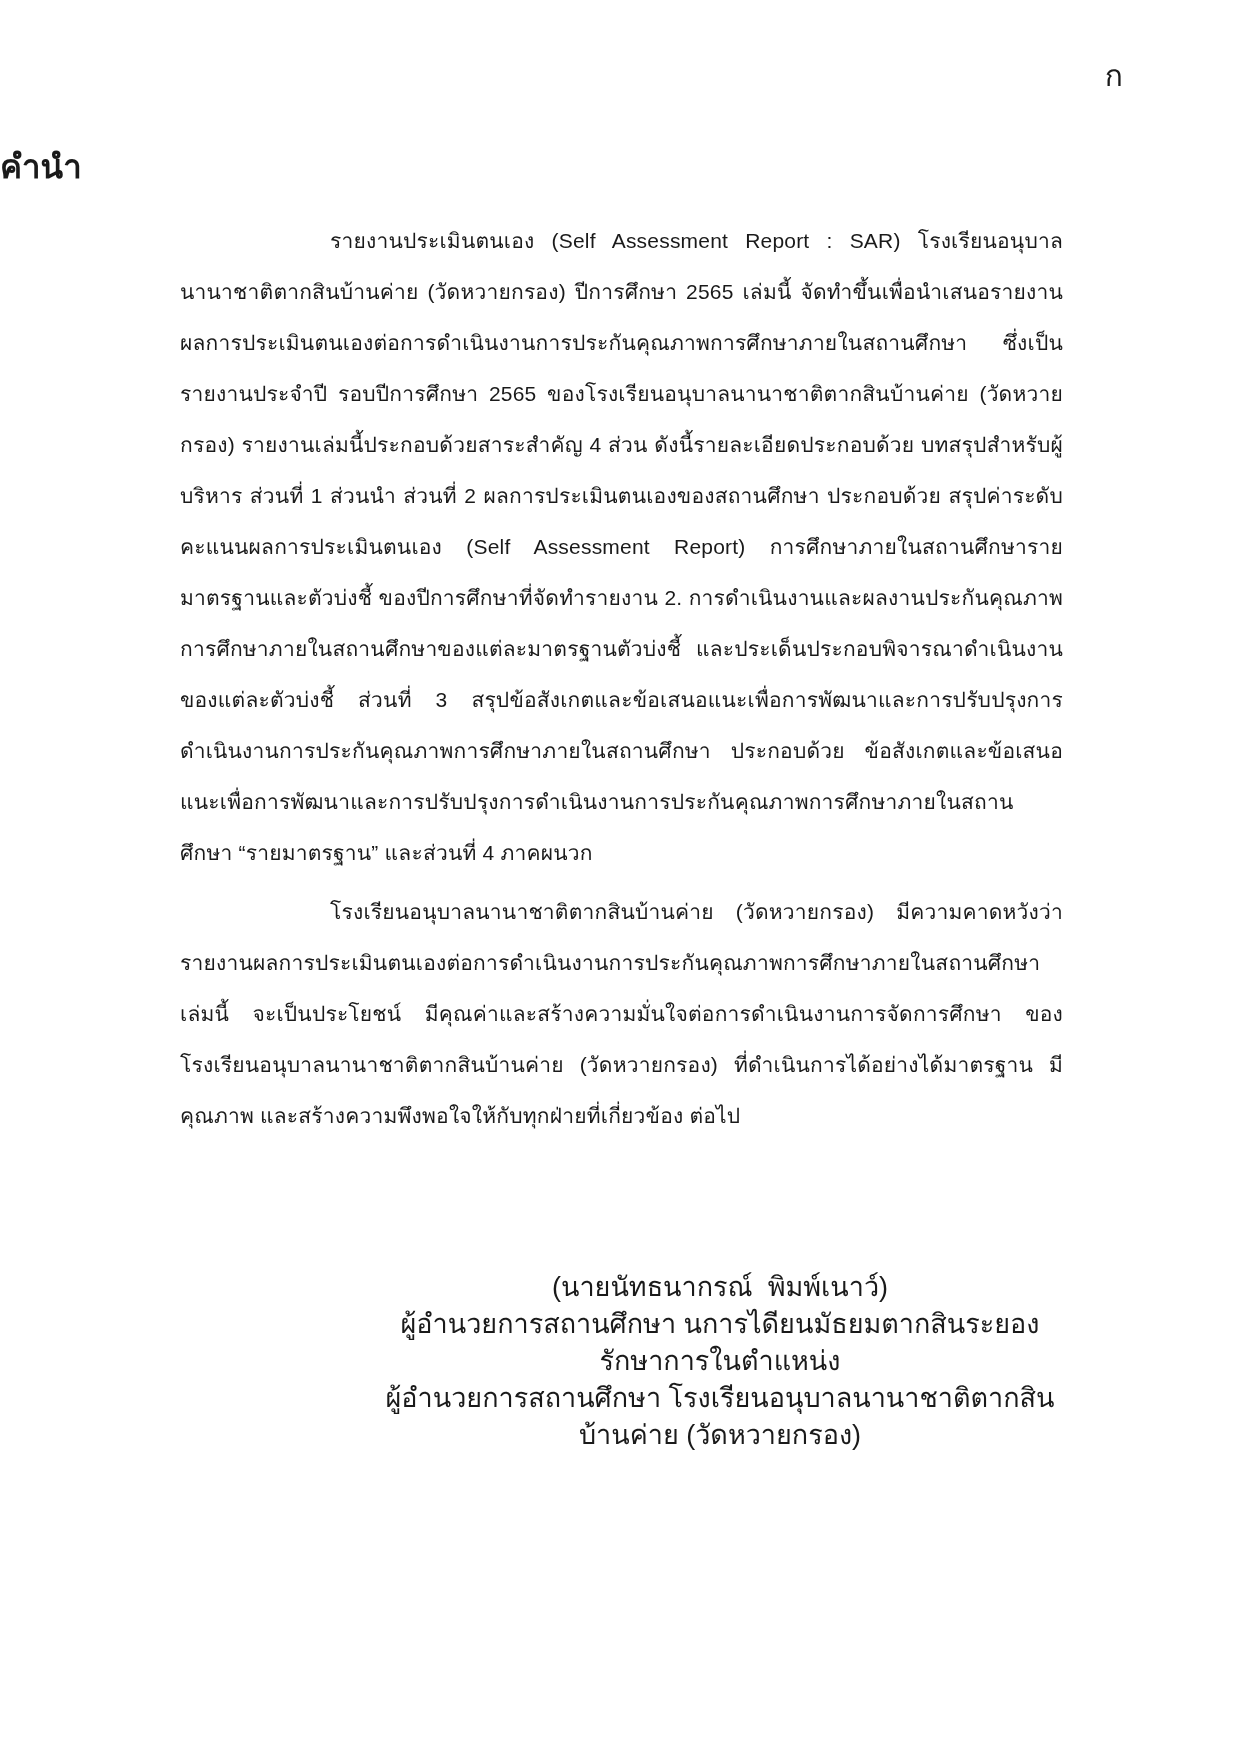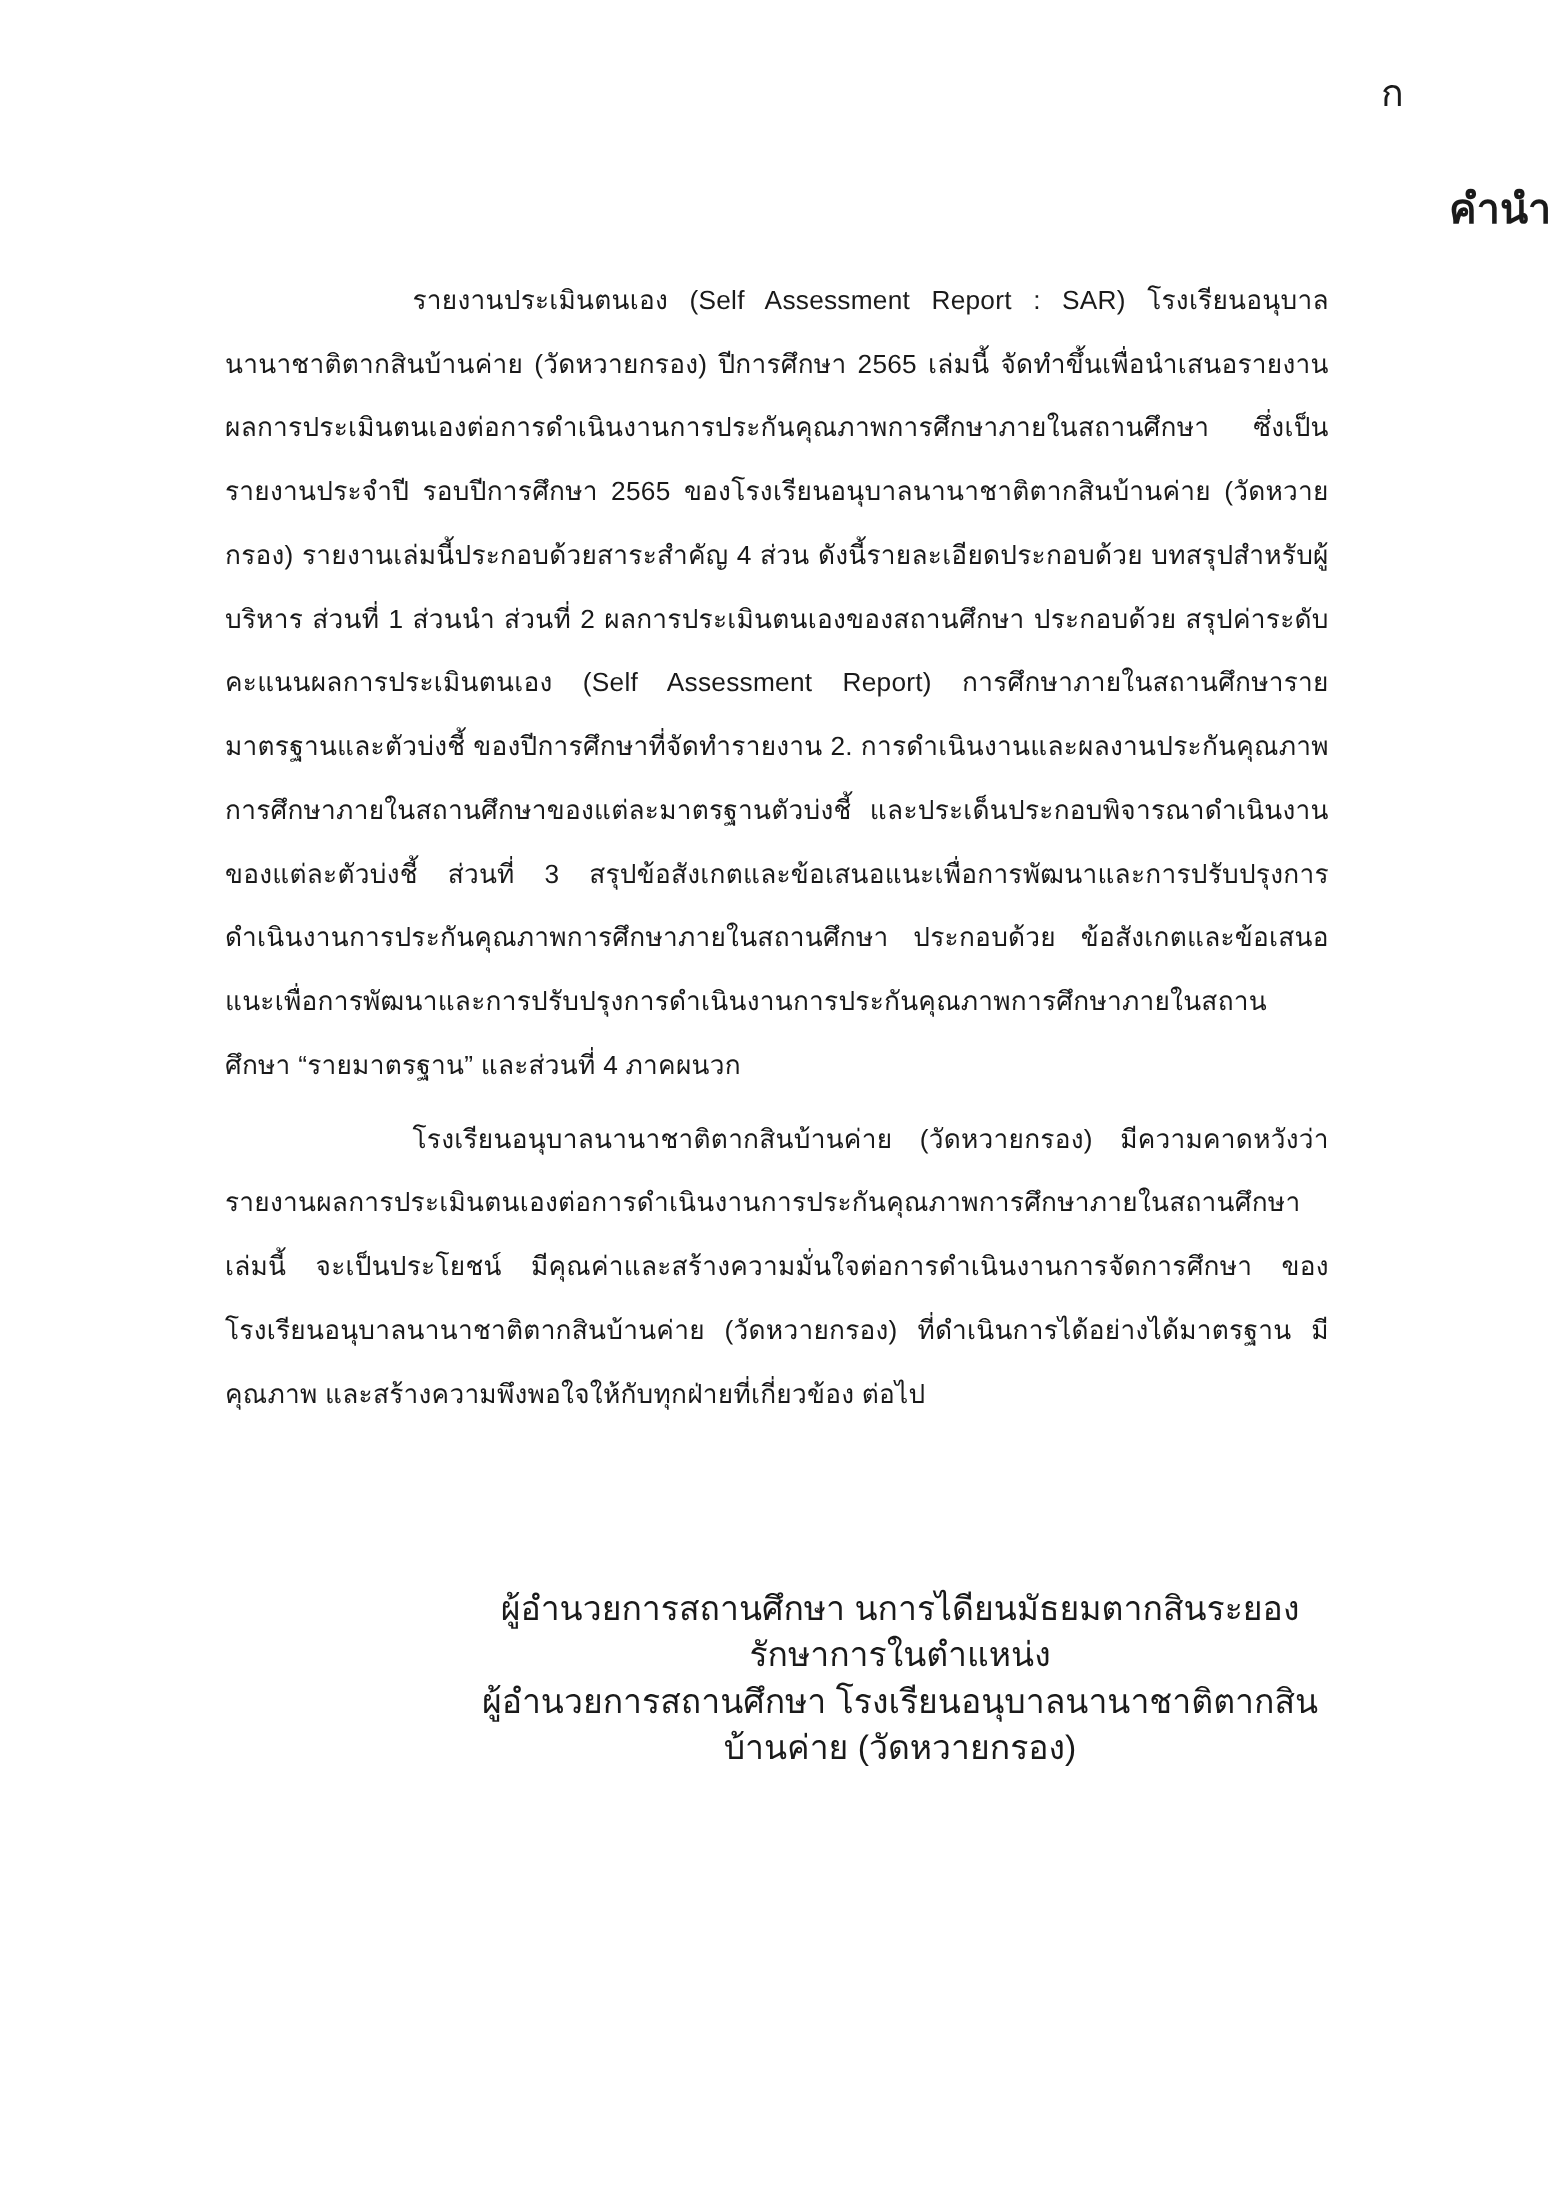--- a/index.html
+++ b/index.html
@@ -15,21 +15,21 @@
   }
   .page-number {
     position: absolute;
     top: 58px;
     right: 118px;
     font-size: 30px;
     line-height: 1.2;
   }
   .doc-title {
     padding-top: 146px;
-    text-align: right;
+    text-align: left;
     font-size: 33px;
     font-weight: bold;
     line-height: 1.3;
   }
   .content {
     margin-left: 180px;
     margin-right: 178px;
   }
   .para {
     font-size: 21px;
@@ -58,19 +58,20 @@
   <div class="page-number">ก</div>
 
   <div class="doc-title">คำนำ</div>
 
   <div class="content">
     <p class="para para-1">รายงานประเมินตนเอง (Self Assessment Report : SAR) โรงเรียนอนุบาลนานาชาติตากสินบ้านค่าย (วัดหวายกรอง) ปีการศึกษา 2565 เล่มนี้ จัดทำขึ้นเพื่อนำเสนอรายงานผลการประเมินตนเองต่อการดำเนินงานการประกันคุณภาพการศึกษาภายในสถานศึกษา ซึ่งเป็นรายงานประจำปี รอบปีการศึกษา 2565 ของโรงเรียนอนุบาลนานาชาติตากสินบ้านค่าย (วัดหวายกรอง) รายงานเล่มนี้ประกอบด้วยสาระสำคัญ 4 ส่วน ดังนี้รายละเอียดประกอบด้วย บทสรุปสำหรับผู้บริหาร ส่วนที่ 1 ส่วนนำ ส่วนที่ 2 ผลการประเมินตนเองของสถานศึกษา ประกอบด้วย สรุปค่าระดับคะแนนผลการประเมินตนเอง (Self Assessment Report) การศึกษาภายในสถานศึกษารายมาตรฐานและตัวบ่งชี้ ของปีการศึกษาที่จัดทำรายงาน 2. การดำเนินงานและผลงานประกันคุณภาพการศึกษาภายในสถานศึกษาของแต่ละมาตรฐานตัวบ่งชี้ และประเด็นประกอบพิจารณาดำเนินงานของแต่ละตัวบ่งชี้ ส่วนที่ 3 สรุปข้อสังเกตและข้อเสนอแนะเพื่อการพัฒนาและการปรับปรุงการดำเนินงานการประกันคุณภาพการศึกษาภายในสถานศึกษา ประกอบด้วย ข้อสังเกตและข้อเสนอแนะเพื่อการพัฒนาและการปรับปรุงการดำเนินงานการประกันคุณภาพการศึกษาภายในสถานศึกษา “รายมาตรฐาน” และส่วนที่ 4 ภาคผนวก</p>
 
     <p class="para para-2">โรงเรียนอนุบาลนานาชาติตากสินบ้านค่าย (วัดหวายกรอง) มีความคาดหวังว่ารายงานผลการประเมินตนเองต่อการดำเนินงานการประกันคุณภาพการศึกษาภายในสถานศึกษาเล่มนี้ จะเป็นประโยชน์ มีคุณค่าและสร้างความมั่นใจต่อการดำเนินงานการจัดการศึกษา ของโรงเรียนอนุบาลนานาชาติตากสินบ้านค่าย (วัดหวายกรอง) ที่ดำเนินการได้อย่างได้มาตรฐาน มีคุณภาพ และสร้างความพึงพอใจให้กับทุกฝ่ายที่เกี่ยวข้อง ต่อไป</p>
 
     <div class="signature-block">
+      <div class="sig-line">(นายนัทธนากรณ์  พิมพ์เนาว์)</div>
       <div class="sig-line">ผู้อำนวยการสถานศึกษา นการไดียนมัธยมตากสินระยอง รักษาการในตำแหน่ง</div>
       <div class="sig-line">ผู้อำนวยการสถานศึกษา โรงเรียนอนุบาลนานาชาติตากสินบ้านค่าย (วัดหวายกรอง)</div>
 
     </div>
   </div>
 
 </div>
 
 </body></html>

